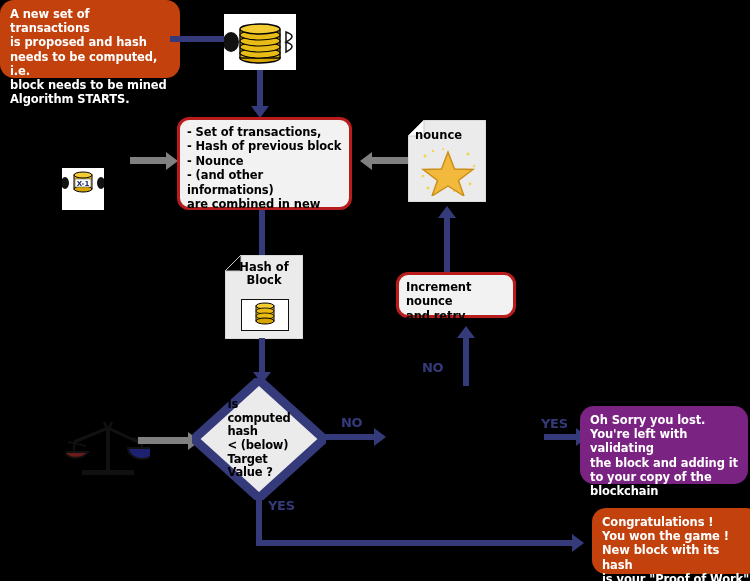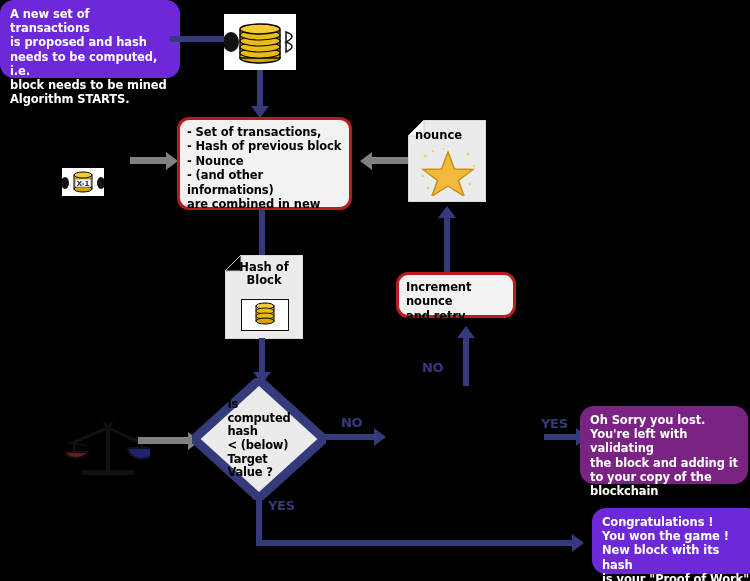--- a/index.html
+++ b/index.html
@@ -22,21 +22,21 @@
     box-sizing: border-box;
     border-radius: 14px;
     color: #ffffff;
     font-weight: bold;
     font-size: 11.5px;
     line-height: 14.2px;
     padding: 7px 9px 7px 10px;
     white-space: pre-line;
     letter-spacing: -0.1px;
   }
-  .callout-indigo { background: #6d28d9; }
+  .callout-indigo { background: #c2410c; }
   .callout-purple { background: #7b2382; }
 
   
   .procbox {
     box-sizing: border-box;
     background: #f2f2f2;
     border: 3px solid #b91c1c;
     border-radius: 12px;
     color: #000000;
     font-weight: bold;
@@ -144,21 +144,21 @@
         <ellipse cx="36" cy="27" rx="20" ry="5" fill="#e8bb16" stroke="#000" stroke-width="1.2"></ellipse>
         <ellipse cx="36" cy="21" rx="20" ry="5" fill="#e8bb16" stroke="#000" stroke-width="1.2"></ellipse>
         <ellipse cx="36" cy="15" rx="20" ry="5" fill="#f2cc32" stroke="#000" stroke-width="1.4"></ellipse>
       </g>
     </svg>
   </div>
 
   <div class="abs line-v" style="left:257px; top:70px; height:38px;"></div>
   <div class="abs arrow-down" style="left:251px; top:106px;"></div>
 
-  <div class="abs" style="left:62px; top:168px; width:42px; height:28px; background:#ffffff;">
+  <div class="abs" style="left:62px; top:168px; width:42px; height:42px; background:#ffffff;">
     <svg width="42" height="30" viewBox="0 0 42 30">
       <ellipse cx="3" cy="15" rx="4" ry="6" fill="#111"></ellipse>
       <ellipse cx="39" cy="15" rx="4" ry="6" fill="#111"></ellipse>
       <rect x="12" y="7" width="18" height="14" fill="#e8bb16" stroke="#000" stroke-width="1"></rect>
       <ellipse cx="21" cy="7" rx="9" ry="3" fill="#f2cc32" stroke="#000" stroke-width="1"></ellipse>
       <ellipse cx="21" cy="21" rx="9" ry="3" fill="#d8a400" stroke="#000" stroke-width="1"></ellipse>
       <rect x="13" y="11" width="16" height="8" fill="#ffffff" stroke="#555" stroke-width="0.6"></rect>
       <text x="21" y="18" font-family="DejaVu Sans, sans-serif" font-size="7" font-weight="bold" text-anchor="middle" fill="#1a2a6b">X-1</text>
     </svg>
   </div>

